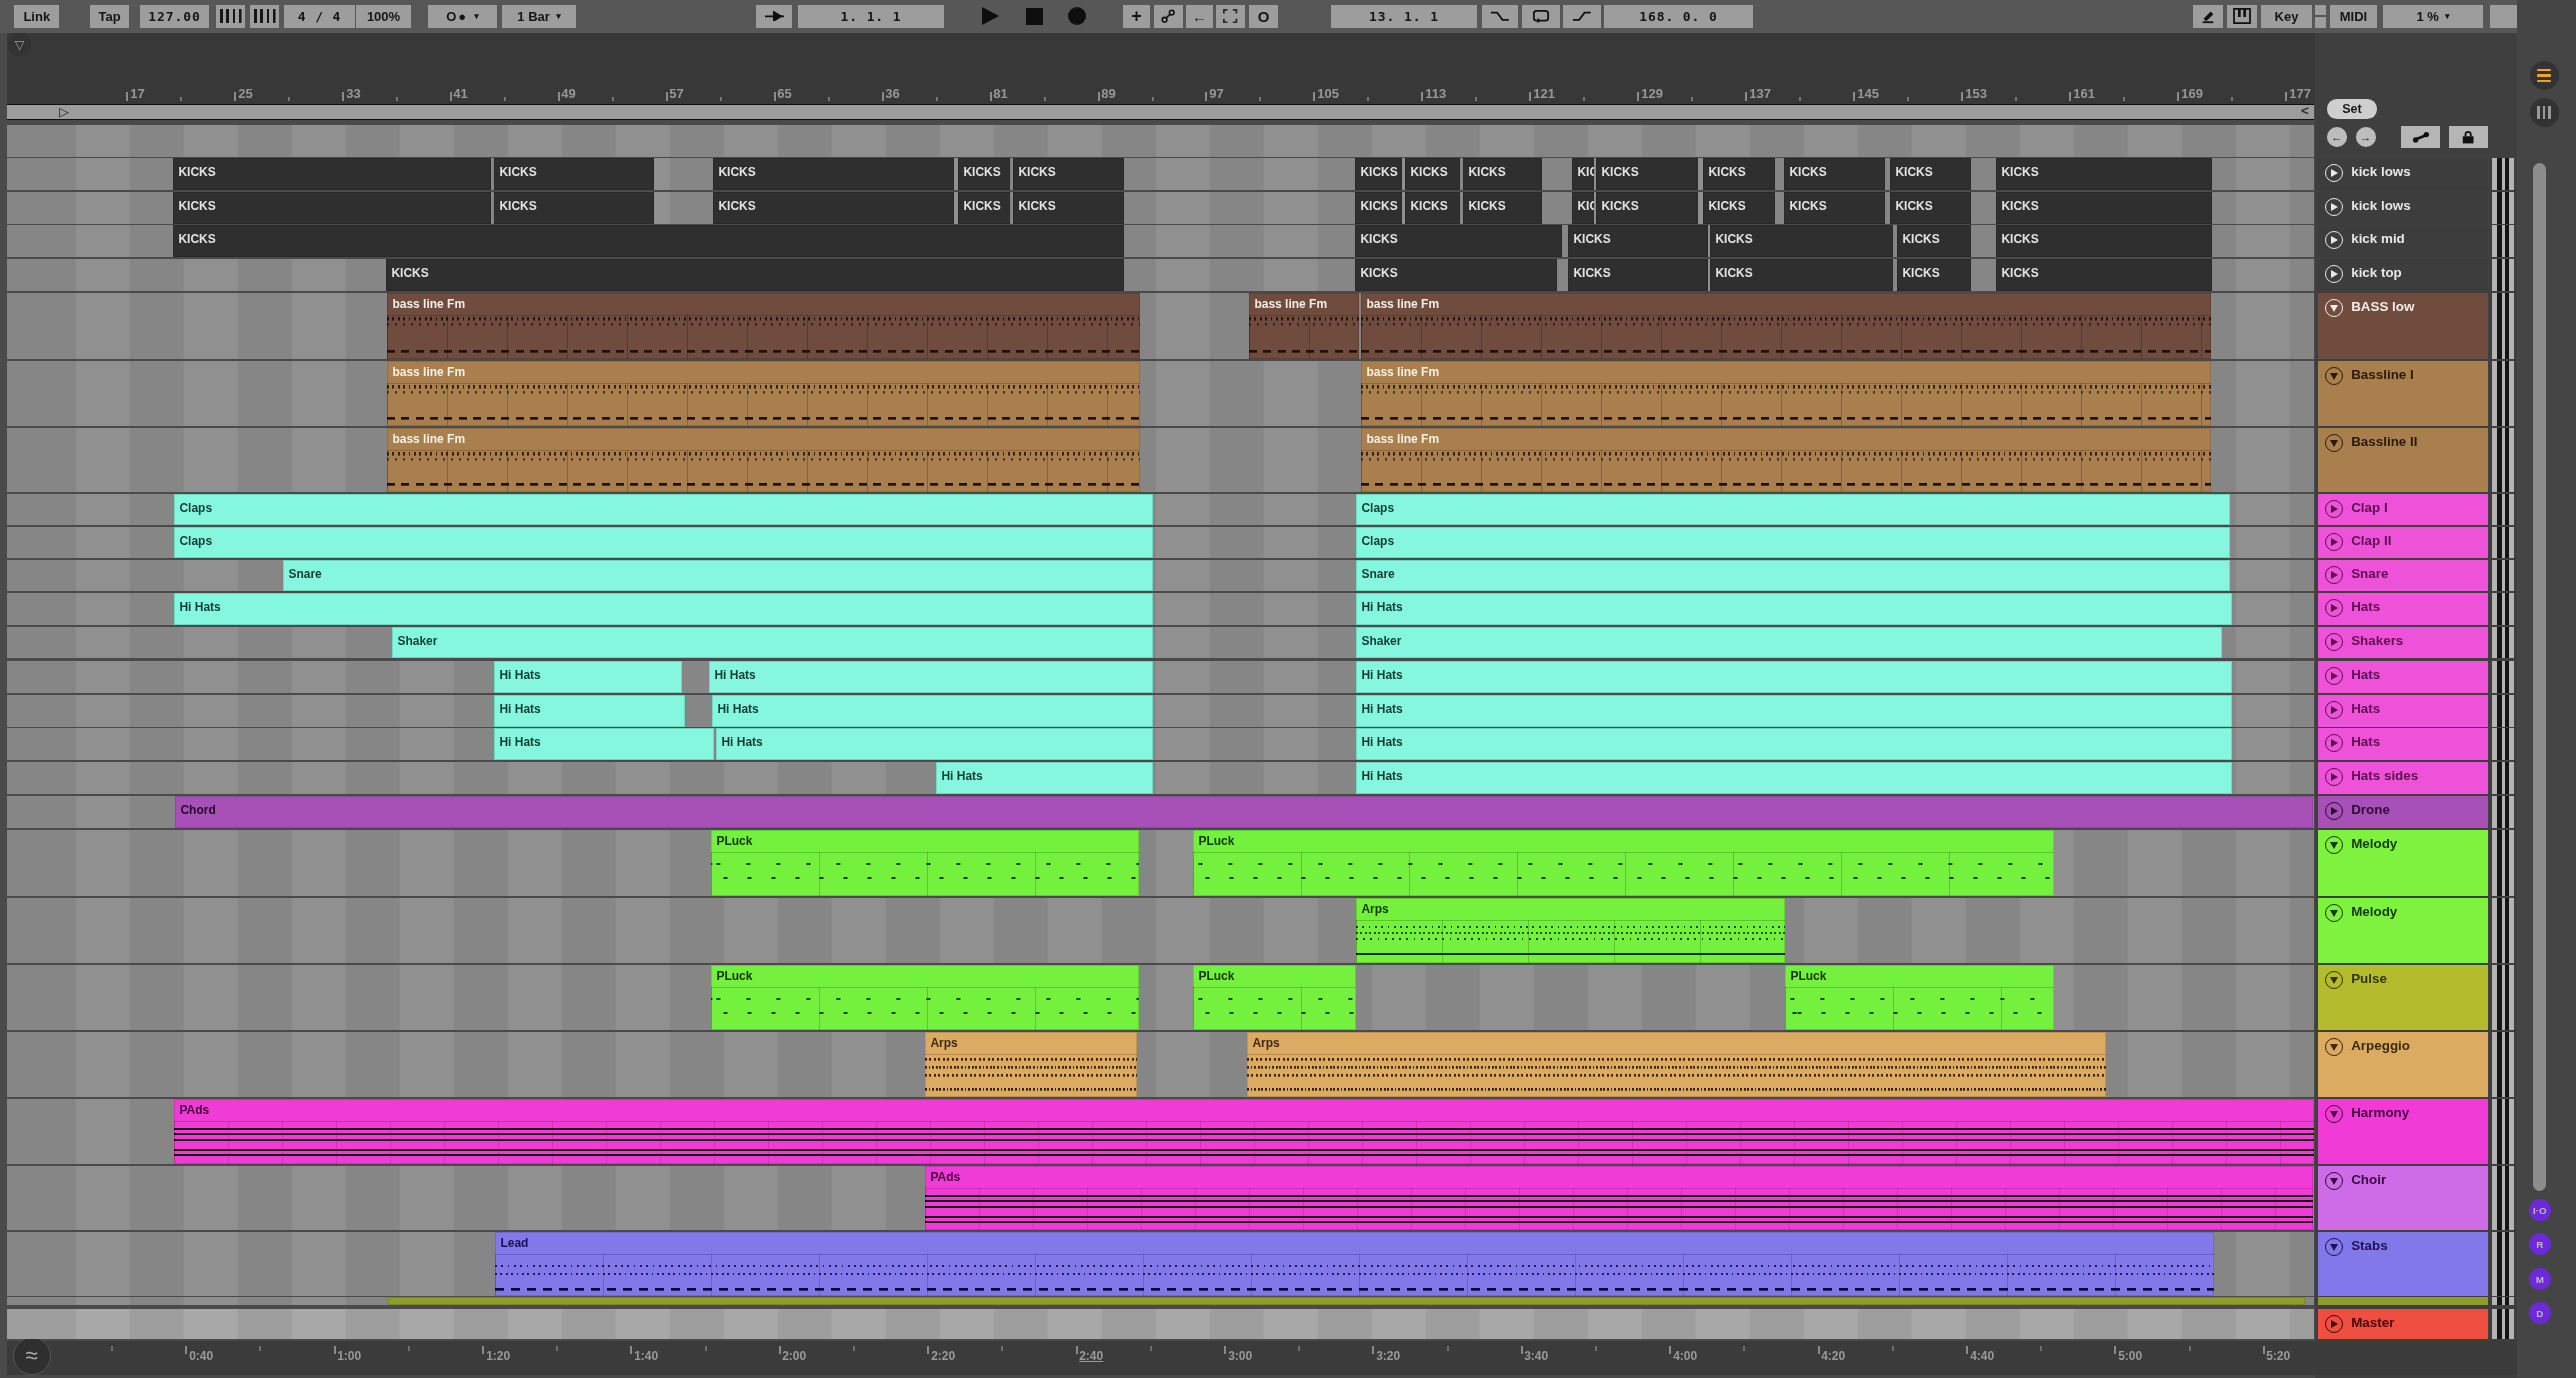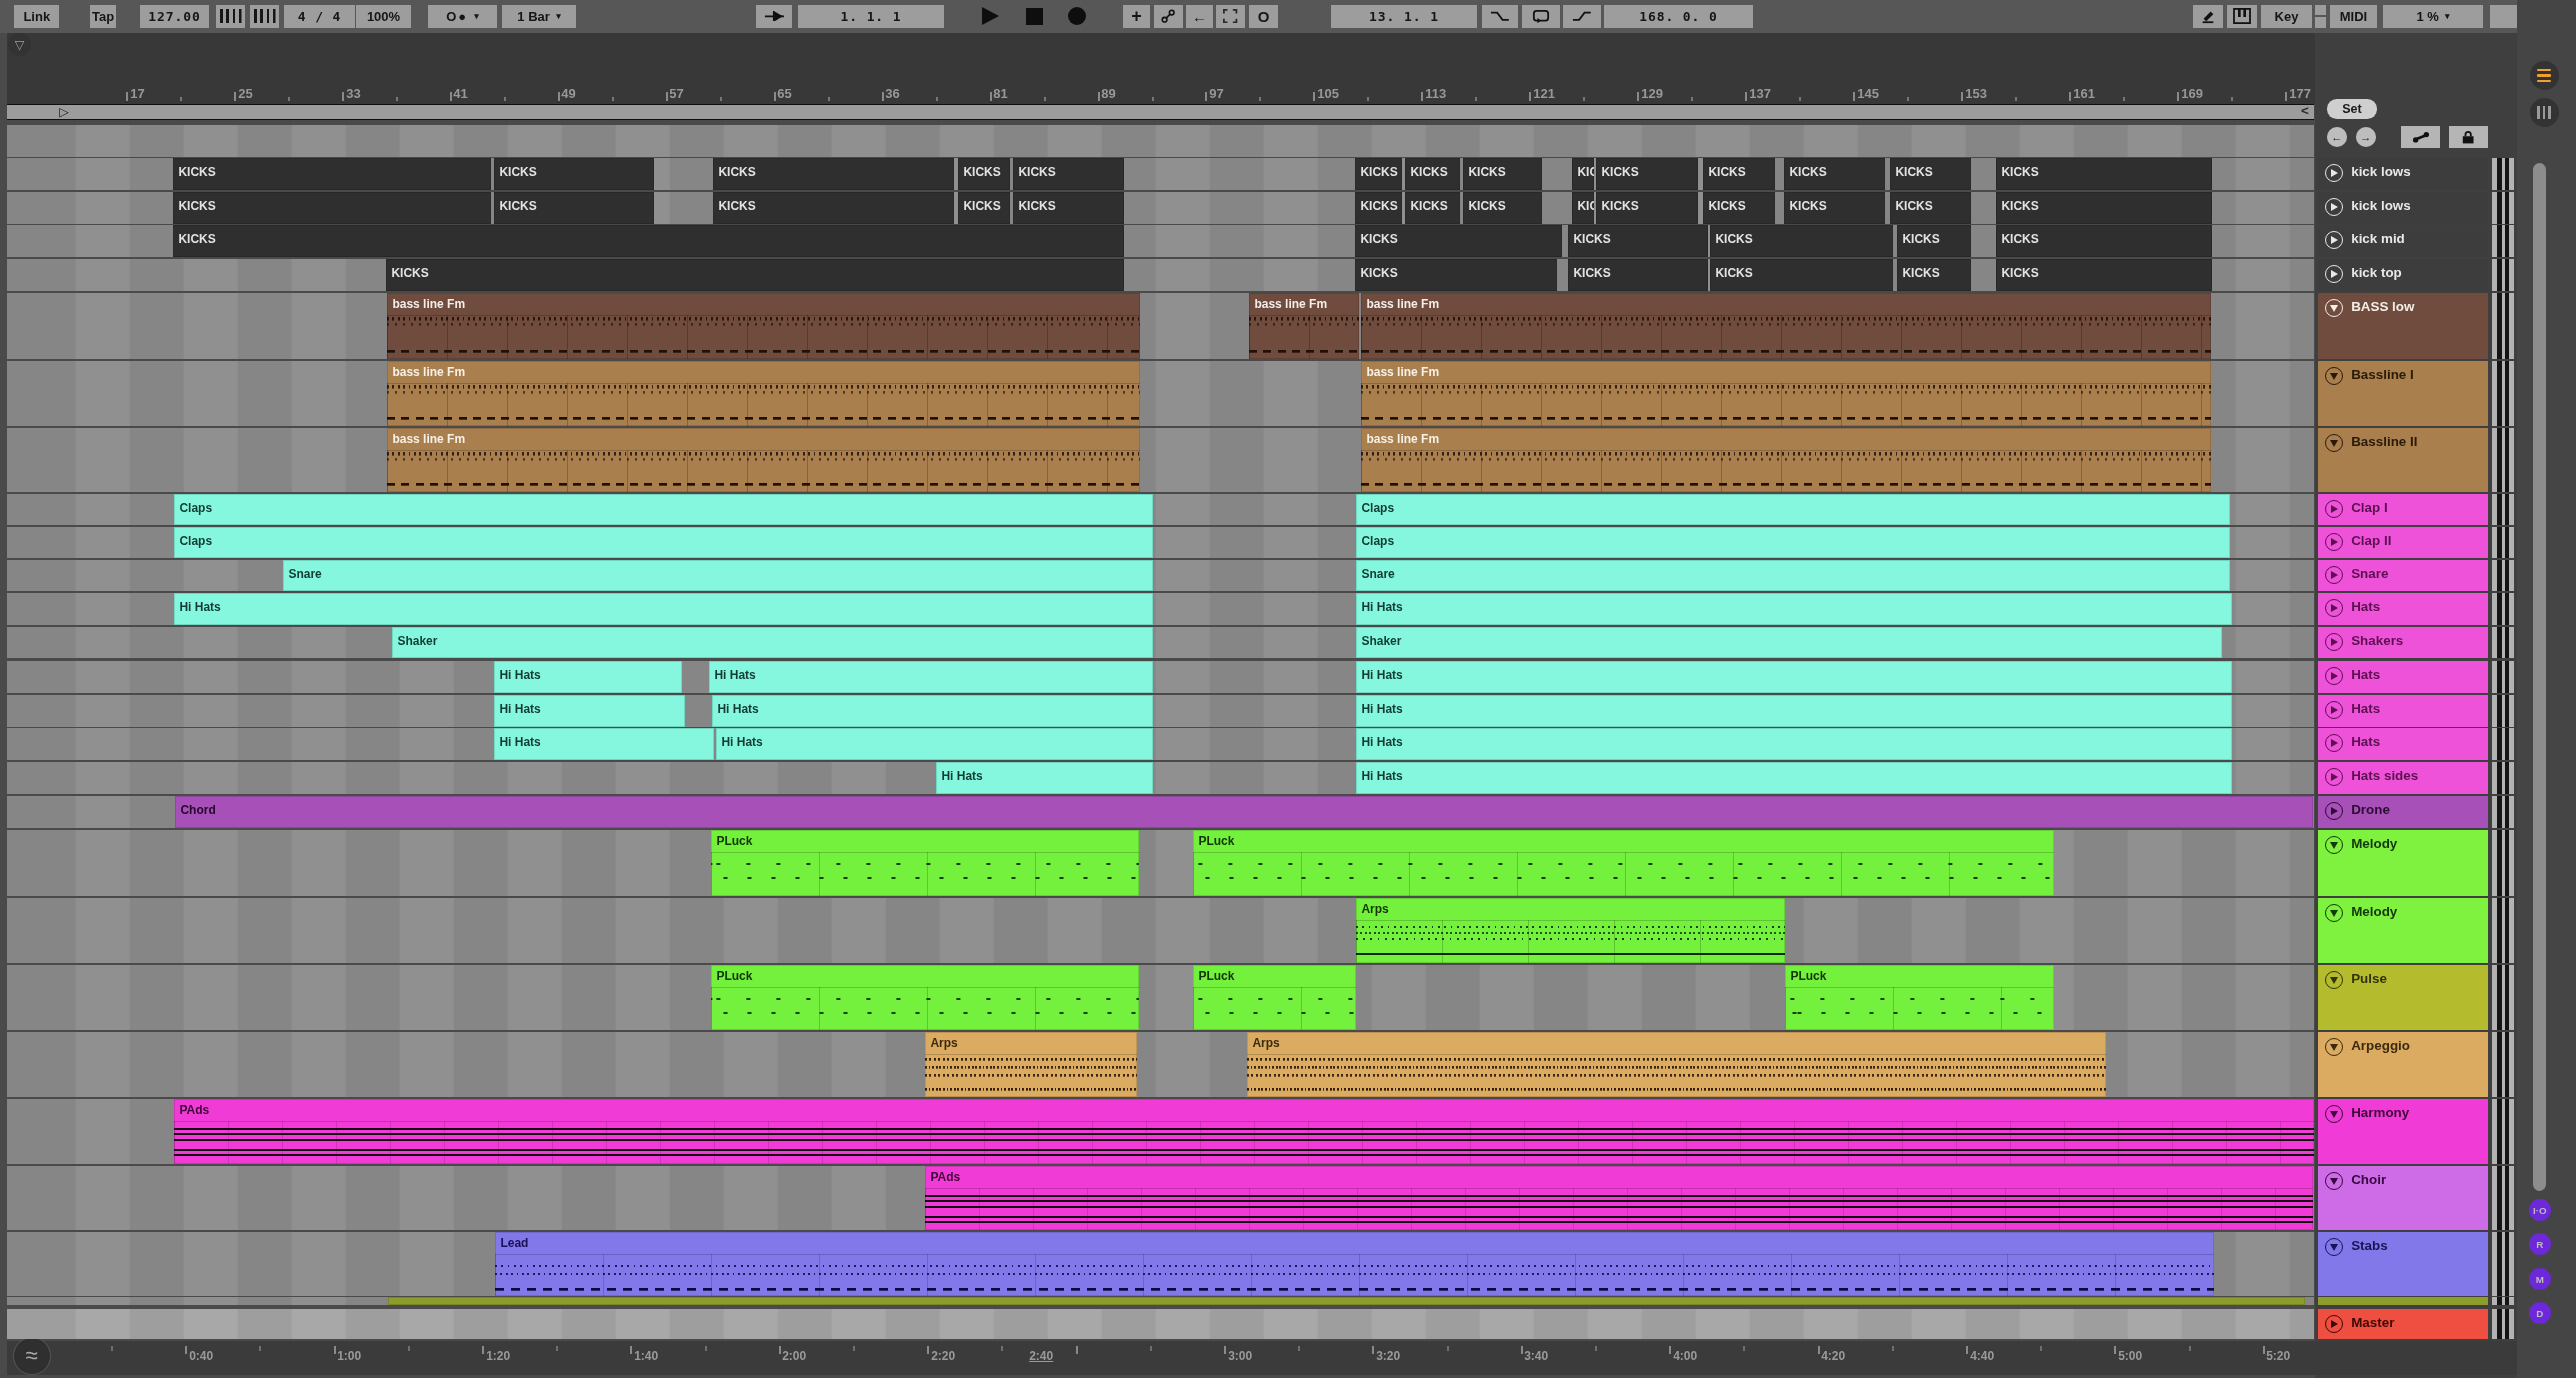--- a/index.html
+++ b/index.html
@@ -131,21 +131,21 @@
   #nablabtn{position:absolute;left:8px;top:33px;width:23px;height:23px;border-radius:50%;background:#333;color:#a0a0a0;font-size:12.5px;display:flex;align-items:center;justify-content:center;}
   svg{display:block;}
 </style>
 </head>
 <body>
 
 <div id="app">
 
   <div id="toolbar">
     <div class="tbtn" style="left:14.3px;width:45px;">Link</div>
-    <div class="tbtn" style="left:90px;width:26px;text-align:center;">Tap</div>
+    <div class="tbtn" style="left:90px;width:39px;text-align:center;">Tap</div>
     <div class="tbtn tval" style="left:140px;width:69px;">127.00</div>
     <div class="tbtn nudge" style="left:216px;width:29px;"></div>
     <div class="tbtn nudge" style="left:250px;width:29px;"></div>
     <div class="tbtn tval" style="left:284px;width:71px;">4 / 4</div>
     <div class="tbtn" style="left:356px;width:55px;">100%</div>
     <div class="tbtn" style="left:428px;width:69px;">
       <span style="letter-spacing:1.8px;">O●</span>
         <span class="caret">▾</span>
     </div>
     <div class="tbtn" style="left:502px;width:74px;">
@@ -353,21 +353,21 @@
       <span class="ttick" style="left: 623px;"></span>
       <span class="tlabel" style="left: 627px;">1:40</span>
       <span class="tminor" style="left: 549px;"></span>
       <span class="ttick" style="left: 772px;"></span>
       <span class="tlabel" style="left: 775px;">2:00</span>
       <span class="tminor" style="left: 698px;"></span>
       <span class="ttick" style="left: 920px;"></span>
       <span class="tlabel" style="left: 924px;">2:20</span>
       <span class="tminor" style="left: 846px;"></span>
       <span class="ttick" style="left: 1069px;"></span>
-      <span class="tlabel" style="left: 1022px; text-decoration: underline;">2:40</span>
+      <span class="tlabel" style="left: 1072px; text-decoration: underline;">2:40</span>
       <span class="tminor" style="left: 994px;"></span>
       <span class="ttick" style="left: 1217px;"></span>
       <span class="tlabel" style="left: 1221px;">3:00</span>
       <span class="tminor" style="left: 1143px;"></span>
       <span class="ttick" style="left: 1365px;"></span>
       <span class="tlabel" style="left: 1369px;">3:20</span>
       <span class="tminor" style="left: 1291px;"></span>
       <span class="ttick" style="left: 1514px;"></span>
       <span class="tlabel" style="left: 1517px;">3:40</span>
       <span class="tminor" style="left: 1440px;"></span>

